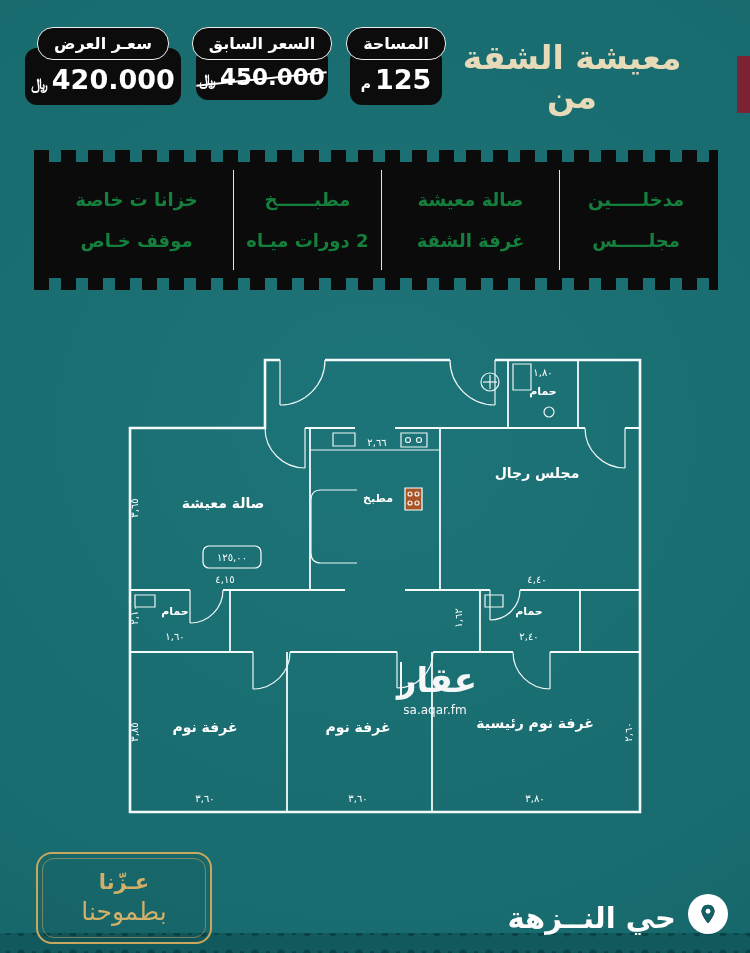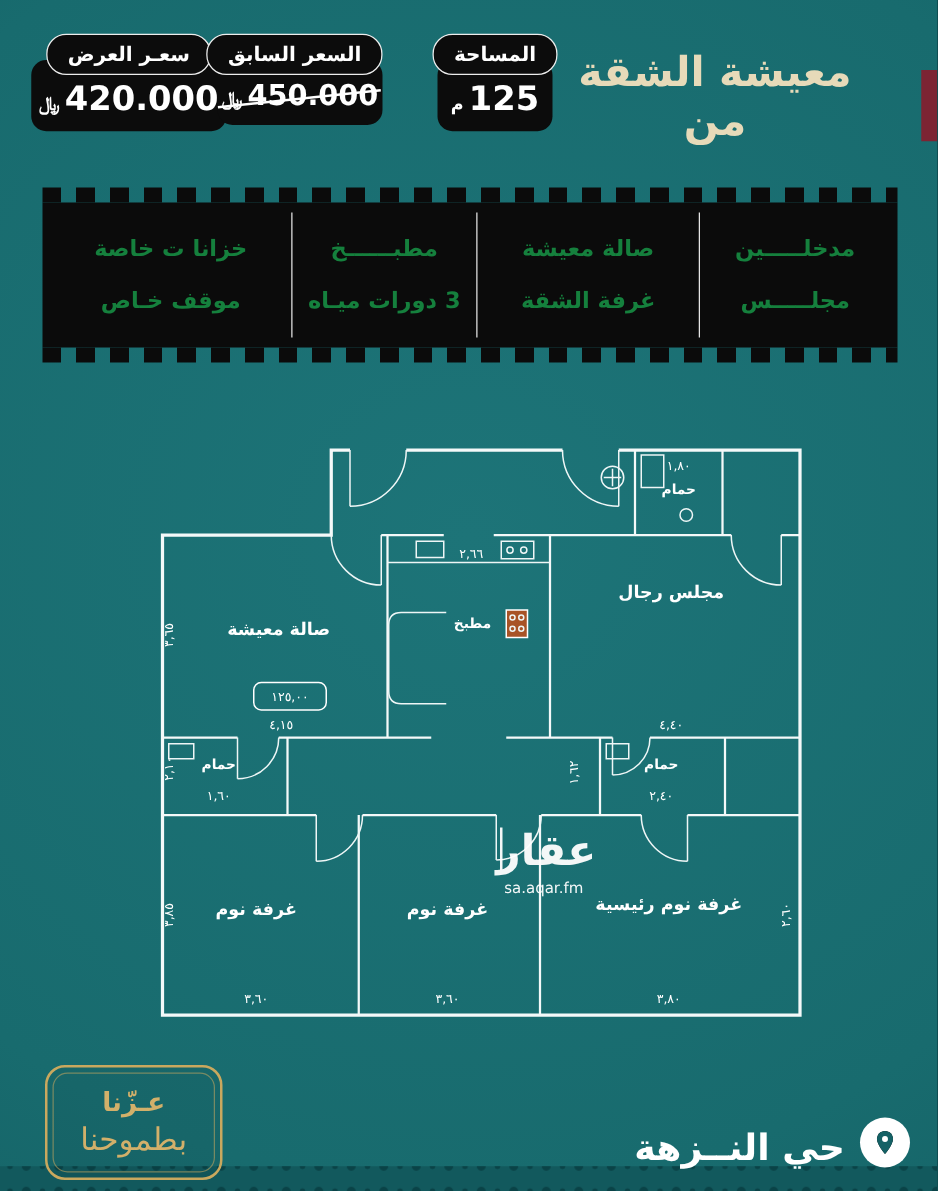--- a/index.html
+++ b/index.html
@@ -13,21 +13,21 @@
   .badge .pill{
     background:#0c0c0c;border:1.5px solid #ededed;border-radius:16px;color:#fff;
     font-size:16px;font-weight:bold;padding:6px 16px;position:relative;z-index:2;white-space:nowrap;
   }
   .badge .val{
     background:#0c0c0c;border-radius:12px;color:#fff;font-weight:bold;margin-top:-12px;
     padding:16px 10px 10px;display:flex;align-items:baseline;gap:4px;justify-content:center;
     width:100%;box-sizing:border-box;
   }
   .badge1{left:25px;top:27px;width:156px;}
-  .badge2{left:174px;top:27px;width:132px;align-items:flex-end;}
+  .badge2{left:196px;top:27px;width:132px;}
   .badge3{left:350px;top:27px;width:92px;}
   .badge1 .val{font-size:27px;direction:ltr;}
   .badge2 .val{font-size:23px;direction:ltr;}
   .badge3 .val{font-size:27px;direction:rtl;}
   .cur{font-size:15px;font-weight:bold;}
   .unit{font-size:14px;font-weight:bold;}
   .strike{position:relative;display:inline-flex;align-items:baseline;gap:4px;}
   .strike::after{content:"";position:absolute;left:-3px;right:-3px;top:52%;height:2.3px;background:#fff;transform:rotate(-6deg);}
   
   .title{position:absolute;right:42px;top:28px;width:272px;text-align:center;direction:rtl;z-index:2;}
@@ -48,21 +48,21 @@
   .fcol + .fcol{border-right:1.5px solid #e5e5e5;}
   .fc0{flex:1.35}.fc1{flex:1.6}.fc2{flex:1.3}.fc3{flex:1.75}
   
   .plan{position:absolute;left:105px;top:350px;}
   .plan path,.plan line,.plan rect,.plan circle{vector-effect:non-scaling-stroke;}
   .rm{fill:#ffffff;font-weight:bold;font-size:14px;text-anchor:middle;}
   .rms{fill:#ffffff;font-weight:bold;font-size:11px;text-anchor:middle;}
   .dm{fill:#ffffff;font-size:10px;text-anchor:middle;}
   
   .slogan{
-    position:absolute;left:36px;top:852px;width:142px;height:92px;border:2px solid #c9a85e;
+    position:absolute;left:36px;top:852px;width:176px;height:92px;border:2px solid #c9a85e;
     border-radius:16px;display:flex;flex-direction:column;align-items:center;justify-content:center;
     gap:3px;color:#d2b06a;box-sizing:border-box;z-index:4;background:rgba(0,0,0,0.04);
   }
   .slogan::before{content:"";position:absolute;inset:4px;border:1px solid rgba(201,168,94,0.55);border-radius:12px;}
   .slogan .s1{font-size:21px;font-weight:bold;}
   .slogan .s2{font-size:25px;font-weight:normal;}
   .district{position:absolute;right:74px;top:901px;color:#fff;font-size:29px;font-weight:bold;direction:rtl;z-index:4;}
   .pin-badge{position:absolute;right:22px;top:894px;width:40px;height:40px;background:#fff;border-radius:50%;
     display:flex;align-items:center;justify-content:center;z-index:4;}
   .band{position:absolute;left:0;right:0;bottom:0;height:20px;background-color:#12595d;
@@ -110,21 +110,21 @@
     <div class="fcol fc0">
       <div>مدخلـــــين</div>
       <div>مجلـــــس</div>
     </div>
     <div class="fcol fc1">
       <div>صالة معيشة</div>
       <div>غرفة الشقة</div>
     </div>
     <div class="fcol fc2">
       <div>مطبــــــخ</div>
-      <div>3 دورات ميـاه</div>
+      <div>2 دورات ميـاه</div>
     </div>
     <div class="fcol fc3">
       <div>خزانا ت خاصة</div>
       <div>موقف خـاص</div>
     </div>
   </div>
 
   <svg class="plan" width="550" height="478" viewBox="0 0 550 478">
 
     <path d="M175 10 L160 10 L160 78 L25 78 L25 462 L535 462 L535 10 L390 10 M220 10 L345 10" fill="none" stroke="#f4f9f9" stroke-width="2.6"></path>

